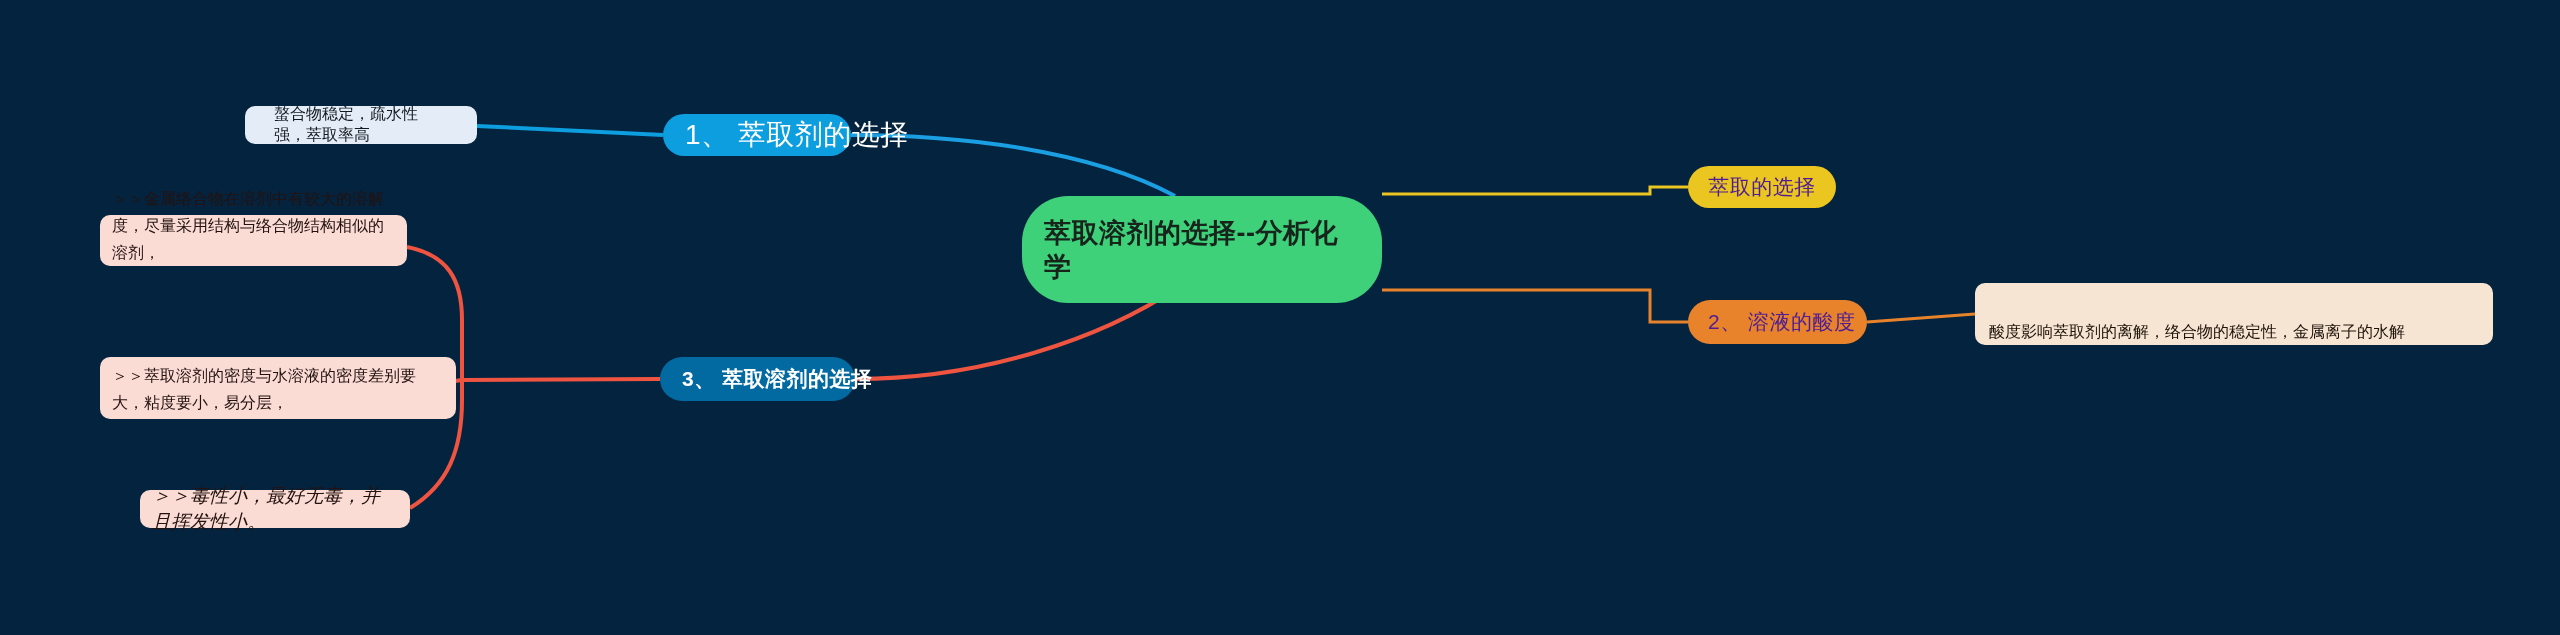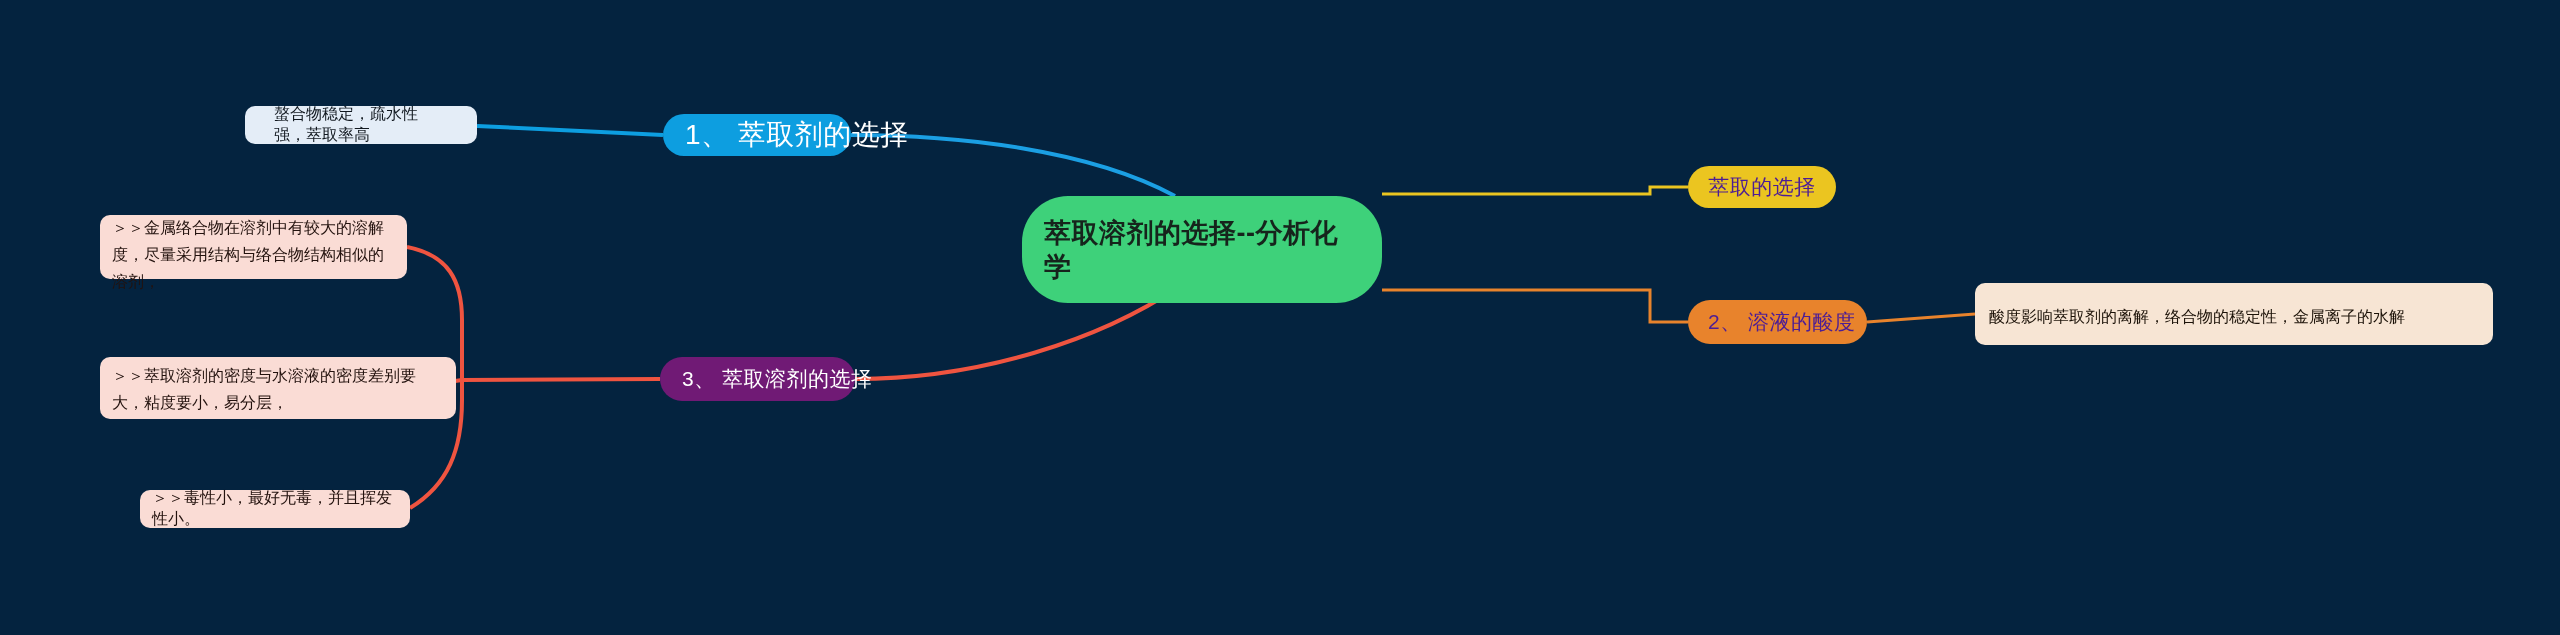--- a/index.html
+++ b/index.html
@@ -69,22 +69,23 @@
     background: #0d9ee0;
     padding-left: 22px;
   }
   #branch-1 span { color: #ffffff; font-size: 28px; letter-spacing: .5px; }
 
   #branch-3 {
     left: 660px;
     top: 357px;
     width: 195px;
     height: 44px;
-    background: #701a75;
+    background: #0369a1;
     padding-left: 22px;
+    font-weight: bold;
   }
   #branch-3 span { color: #ffffff; font-size: 21px; letter-spacing: .5px; }
 
   #branch-top-right {
     left: 1688px;
     top: 166px;
     width: 148px;
     height: 42px;
     background: #ebc520;
     justify-content: center;
@@ -109,24 +110,24 @@
     height: 38px;
     background: #e4edf7;
     padding: 0 29px;
   }
   #leaf-chelate span { color: #11181f; font-size: 16px; }
 
   #leaf-solubility {
     left: 100px;
     top: 215px;
     width: 307px;
-    height: 64px;
+    height: 51px;
     background: #fadcd5;
     padding: 14px 12px 0 12px;
-    align-items: center;
+    align-items: flex-end;
   }
   #leaf-solubility span {
     color: #23120e; font-size: 16px; line-height: 27px; white-space: normal;
   }
 
   #leaf-density {
     left: 100px;
     top: 357px;
     width: 356px;
     height: 62px;
@@ -139,30 +140,30 @@
   }
 
   #leaf-toxicity {
     left: 140px;
     top: 490px;
     width: 270px;
     height: 38px;
     background: #fadcd5;
     padding: 0 12px;
   }
-  #leaf-toxicity span { color: #23120e; font-size: 16px; }
+  #leaf-toxicity span { color: #23120e; font-size: 19px; font-style: italic; }
 
   #leaf-acidity {
     left: 1975px;
     top: 283px;
     width: 518px;
     height: 62px;
     background: #f7e5d4;
     padding: 5px 14px 0 14px;
-    align-items: center;
+    align-items: flex-end;
   }
   #leaf-acidity span {
     color: #1c1208; font-size: 16px; line-height: 27px; white-space: normal;
   }
 </style>
 </head>
 <body>
 
 <div id="canvas">
 

